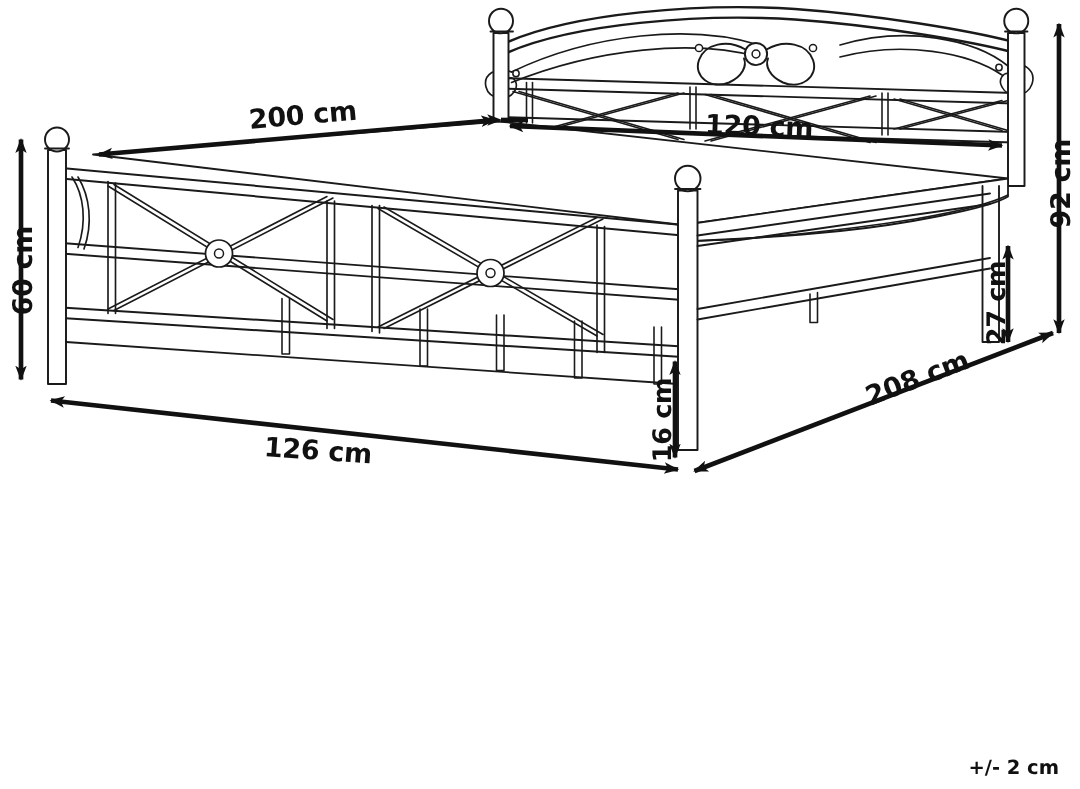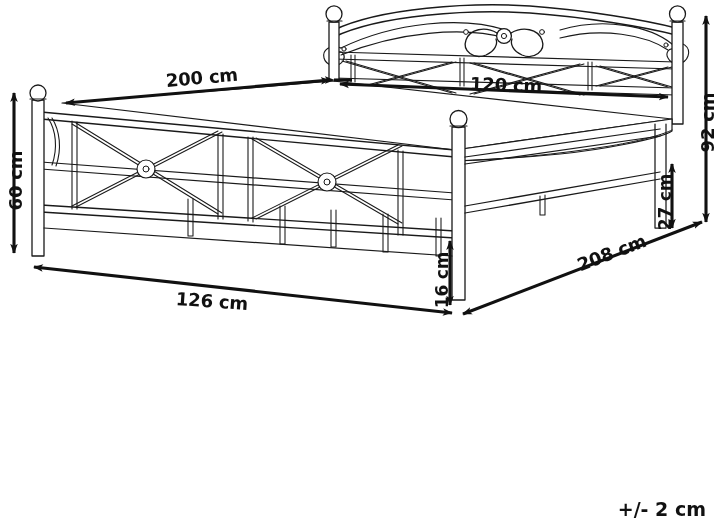--- a/index.html
+++ b/index.html
@@ -33,21 +33,21 @@
     letter-spacing: -0.2px;
   }
   .sz-18 { font-size: 18px; }
   .sz-17 { font-size: 17px; }
   .tolerance {
     position: absolute;
     right: 14px;
     bottom: 6px;
     font-family: "DejaVu Sans", sans-serif;
     font-weight: bold;
-    font-size: 19px;
+    font-size: 13px;
     color: #111111;
     white-space: nowrap;
   }
 </style>
 </head>
 <body>
 
 <div id="page">
 
   <svg id="drawing" viewBox="0 0 720 526">

